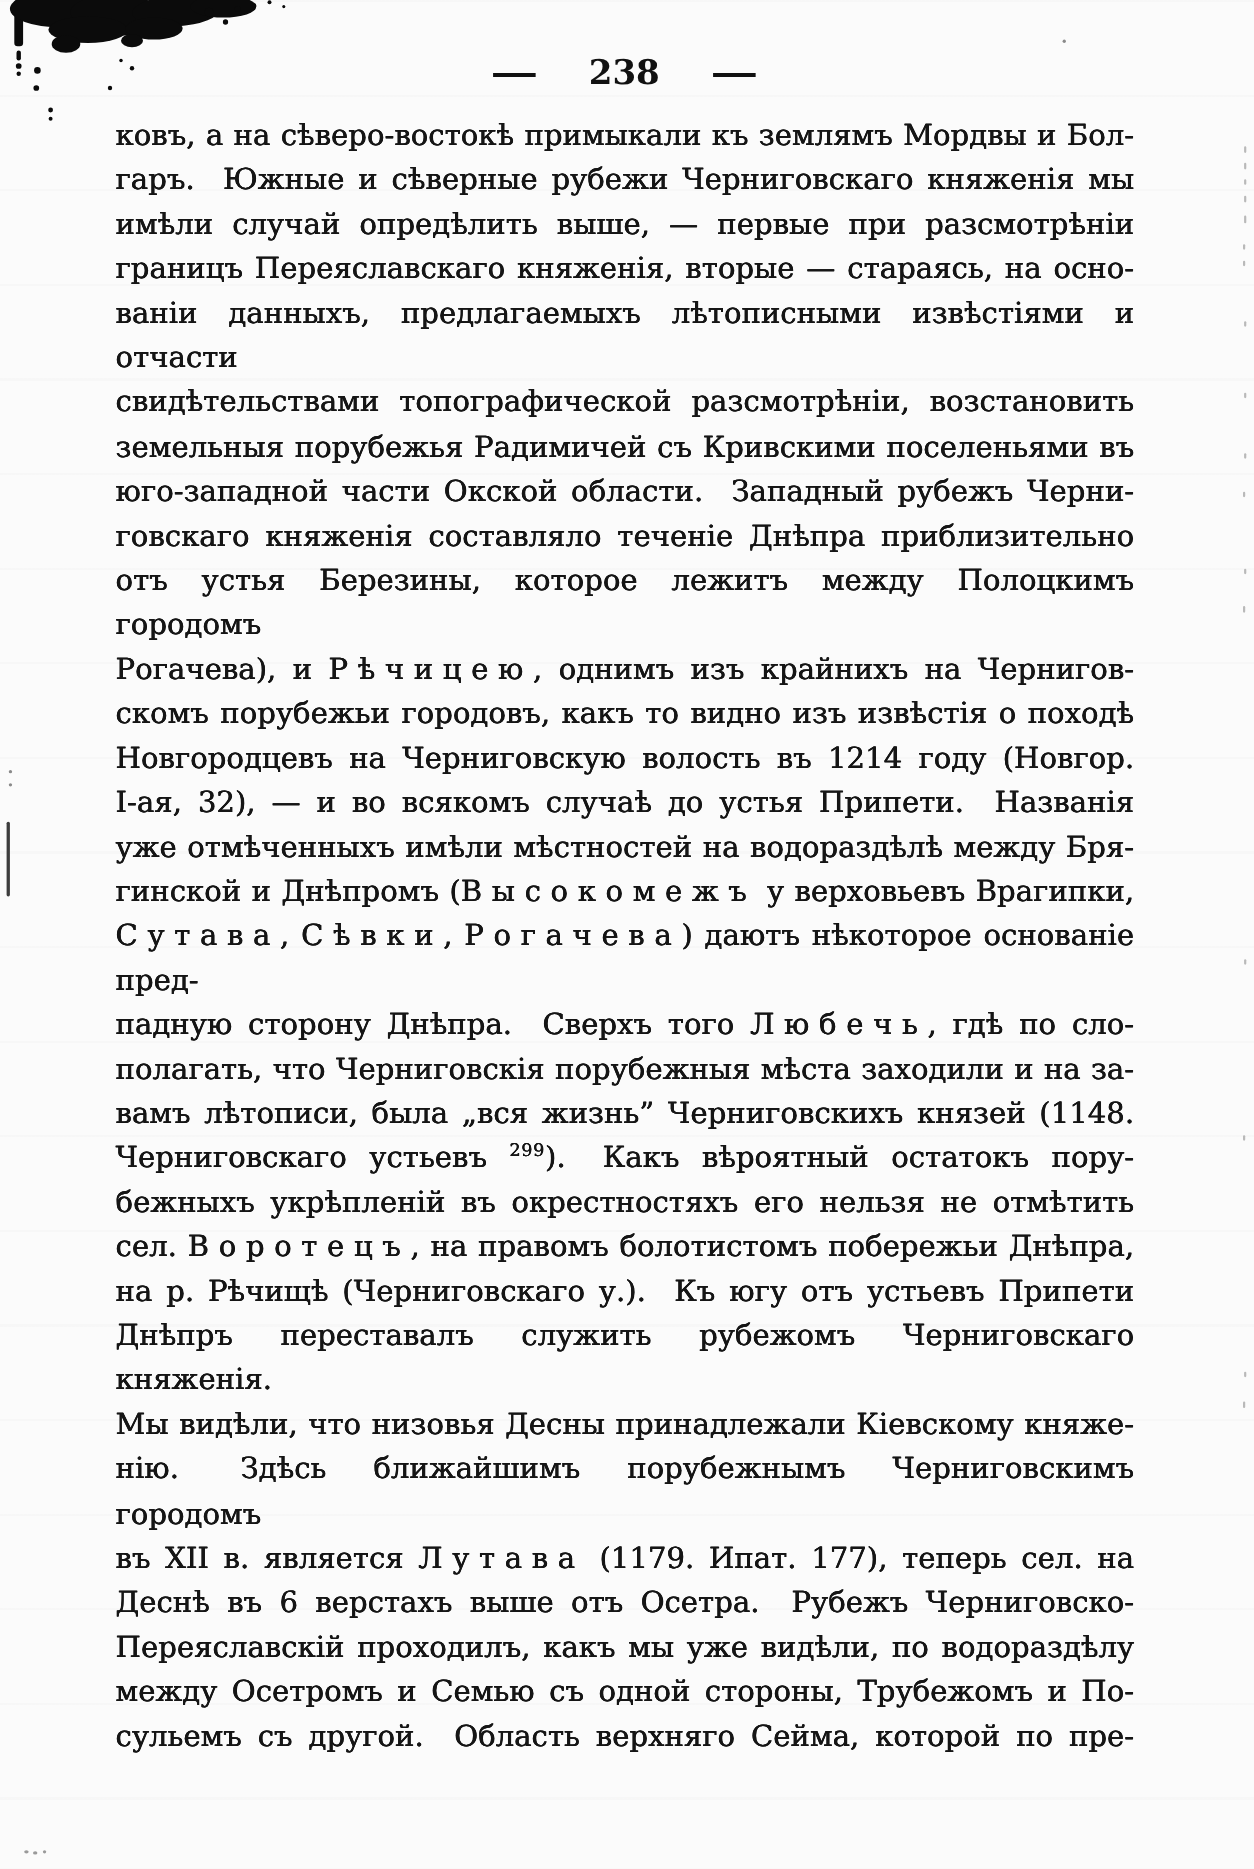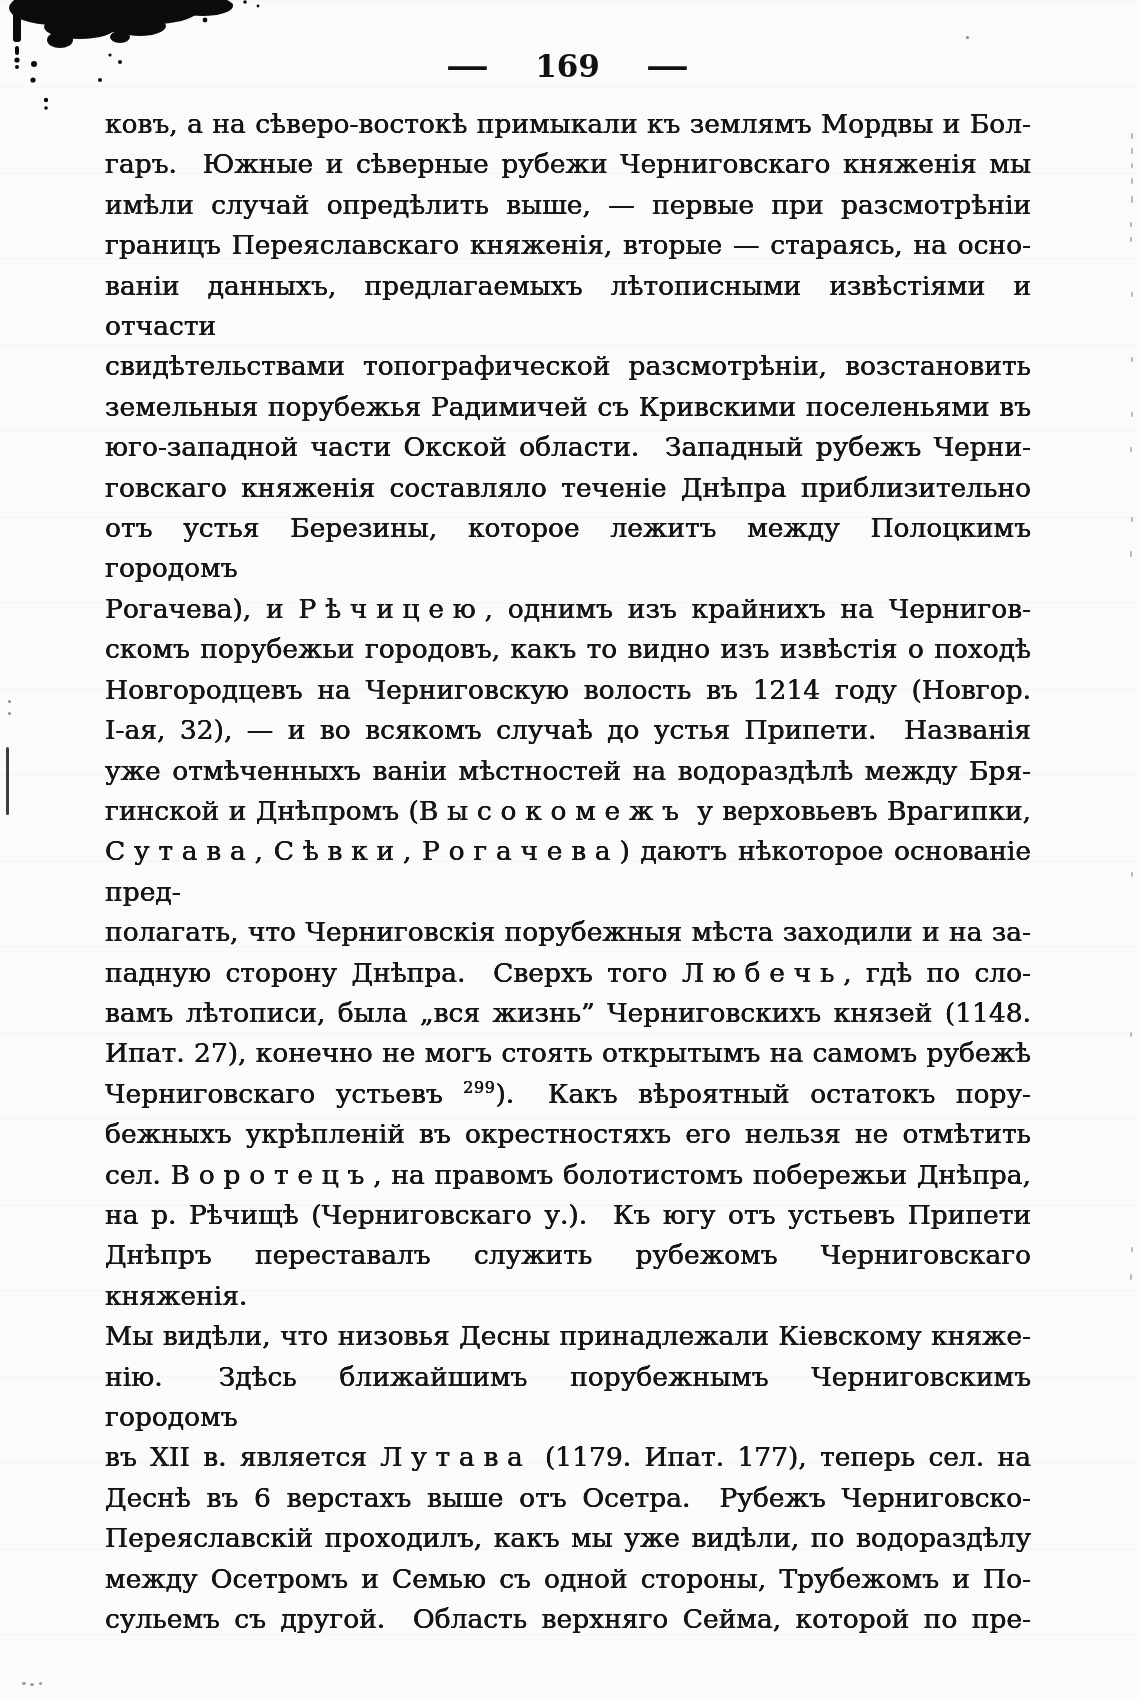--- a/index.html
+++ b/index.html
@@ -68,46 +68,45 @@
       <circle cx="205" cy="20" r="2.4"></circle>
       <circle cx="216" cy="8" r="2.6"></circle>
       <circle cx="231" cy="5" r="2"></circle>
       <circle cx="245" cy="2" r="1.8"></circle>
       <circle cx="258" cy="6" r="1.4"></circle>
     </g>
   </svg>
 
   <div class="page-header">
     <span class="dash">—</span>
-    <span class="num">169</span>
+    <span class="num">238</span>
     <span class="dash">—</span>
   </div>
 
   <div class="paragraph">
       <div class="line"><span>ковъ, а на сѣверо-востокѣ примыкали къ землямъ Мордвы и Бол-</span></div>
       <div class="line"><span>гаръ.  Южные и сѣверные рубежи Черниговскаго княженія мы</span></div>
       <div class="line"><span>имѣли случай опредѣлить выше, — первые при разсмотрѣніи</span></div>
       <div class="line"><span>границъ Переяславскаго княженія, вторые — стараясь, на осно-</span></div>
       <div class="line"><span>ваніи данныхъ, предлагаемыхъ лѣтописными извѣстіями и отчасти</span></div>
       <div class="line"><span>свидѣтельствами топографической разсмотрѣніи, возстановить</span></div>
       <div class="line"><span>земельныя порубежья Радимичей съ Кривскими поселеньями въ</span></div>
       <div class="line"><span>юго-западной части Окской области.  Западный рубежъ Черни-</span></div>
       <div class="line"><span>говскаго княженія составляло теченіе Днѣпра приблизительно</span></div>
       <div class="line"><span>отъ устья Березины, которое лежитъ между Полоцкимъ городомъ</span></div>
       <div class="line"><span>Рогачева), и </span><span class="sperr">Рѣчицею</span><span>, однимъ изъ крайнихъ на Чернигов-</span></div>
       <div class="line"><span>скомъ порубежьи городовъ, какъ то видно изъ извѣстія о походѣ</span></div>
       <div class="line"><span>Новгородцевъ на Черниговскую волость въ 1214 году (Новгор.</span></div>
       <div class="line"><span>I-ая, 32), — и во всякомъ случаѣ до устья Припети.  Названія</span></div>
-      <div class="line"><span>уже отмѣченныхъ ваніи мѣстностей на водораздѣлѣ между Бря-</span></div>
+      <div class="line"><span>уже отмѣченныхъ имѣли мѣстностей на водораздѣлѣ между Бря-</span></div>
       <div class="line"><span>гинской и Днѣпромъ (</span><span class="sperr">Высокомежъ</span><span> у верховьевъ Врагипки,</span></div>
       <div class="line"><span class="sperr">Сутава</span><span>, </span><span class="sperr">Сѣвки</span><span>, </span><span class="sperr">Рогачева</span><span>) даютъ нѣкоторое основаніе пред-</span></div>
+      <div class="line"><span>падную сторону Днѣпра.  Сверхъ того </span><span class="sperr">Любечь</span><span>, гдѣ по сло-</span></div>
       <div class="line"><span>полагать, что Черниговскія порубежныя мѣста заходили и на за-</span></div>
-      <div class="line"><span>падную сторону Днѣпра.  Сверхъ того </span><span class="sperr">Любечь</span><span>, гдѣ по сло-</span></div>
       <div class="line"><span>вамъ лѣтописи, была „вся жизнь” Черниговскихъ князей (1148.</span></div>
-      <div class="line"><span>Ипат. 27), конечно не могъ стоять открытымъ на самомъ рубежѣ</span></div>
       <div class="line"><span>Черниговскаго устьевъ </span><sup>299</sup><span>).  Какъ вѣроятный остатокъ пору-</span></div>
       <div class="line"><span>бежныхъ укрѣпленій въ окрестностяхъ его нельзя не отмѣтить</span></div>
       <div class="line"><span>сел. </span><span class="sperr">Воротецъ</span><span>, на правомъ болотистомъ побережьи Днѣпра,</span></div>
       <div class="line"><span>на р. Рѣчищѣ (Черниговскаго у.).  Къ югу отъ устьевъ Припети</span></div>
       <div class="line"><span>Днѣпръ переставалъ служить рубежомъ Черниговскаго княженія.</span></div>
       <div class="line"><span>Мы видѣли, что низовья Десны принадлежали Кіевскому княже-</span></div>
       <div class="line"><span>нію.  Здѣсь ближайшимъ порубежнымъ Черниговскимъ городомъ</span></div>
       <div class="line"><span>въ XII в. является </span><span class="sperr">Лутава</span><span> (1179. Ипат. 177), теперь сел. на</span></div>
       <div class="line"><span>Деснѣ въ 6 верстахъ выше отъ Осетра.  Рубежъ Черниговско-</span></div>
       <div class="line"><span>Переяславскій проходилъ, какъ мы уже видѣли, по водораздѣлу</span></div>

